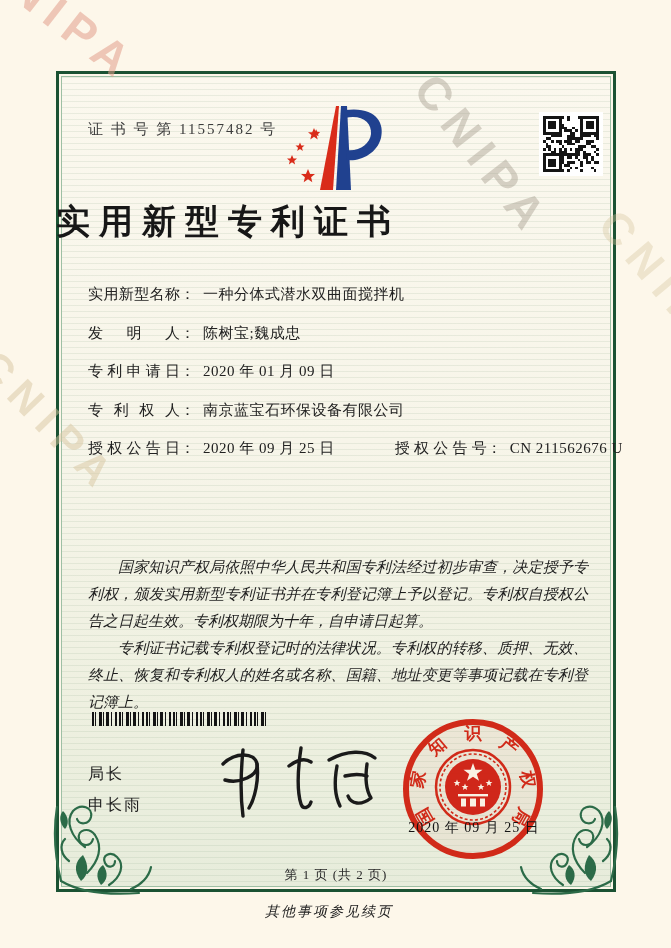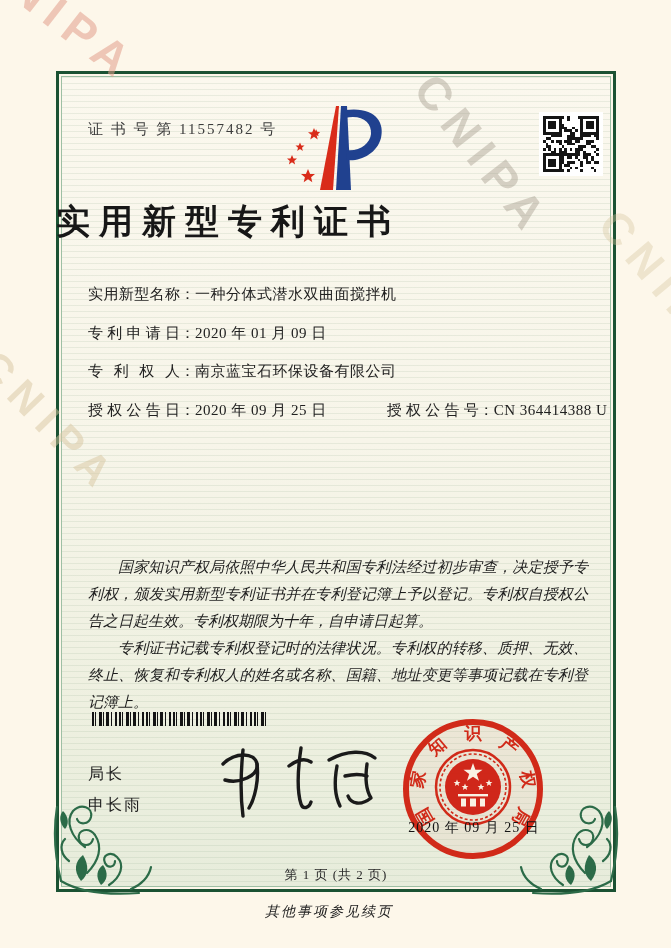--- a/index.html
+++ b/index.html
@@ -37,21 +37,21 @@
   .qr-grid i{display:block;}
   .qr-grid i.on{background:#151515;}
   .title{position:absolute;left:56px;top:199px;width:560px;text-align:left;
          font-size:34px;font-weight:700;letter-spacing:9px;color:#171717;z-index:4;}
 
   
   .fields{position:absolute;left:88px;top:285px;width:505px;font-size:15px;z-index:4;}
   .frow{height:24px;margin-bottom:14.6px;white-space:nowrap;}
   .flabel{display:inline-block;width:92px;text-align:justify;text-align-last:justify;
           vertical-align:top;}
-  .fvalue{margin-left:0;letter-spacing:.5px;}
+  .fvalue{margin-left:8px;letter-spacing:.5px;}
   .fgroup2{margin-left:60px;}
 
   
   .paras{position:absolute;left:88px;top:554px;width:500px;font-size:15px;line-height:27px;
          text-align:justify;font-style:italic;color:#1d1d1d;z-index:4;}
   .paras p{margin:0;text-indent:2em;}
 
   
   .barcode{position:absolute;left:92px;top:712px;width:176px;height:14px;z-index:4;
     background:repeating-linear-gradient(90deg,
@@ -590,27 +590,30 @@
       </div>
   </div>
 
   <div class="title">实用新型专利证书</div>
 
   <div class="fields">
     <div class="frow">
       <span class="flabel">实用新型名称</span><span>：</span><span class="fvalue">一种分体式潜水双曲面搅拌机</span>
     </div>
     <div class="frow">
+      <span class="flabel">发明人</span><span>：</span><span class="fvalue">陈树宝;魏成忠</span>
+    </div>
+    <div class="frow">
       <span class="flabel">专利申请日</span><span>：</span><span class="fvalue">2020 年 01 月 09 日</span>
     </div>
     <div class="frow">
       <span class="flabel">专利权人</span><span>：</span><span class="fvalue">南京蓝宝石环保设备有限公司</span>
     </div>
     <div class="frow">
-      <span class="flabel">授权公告日</span><span>：</span><span class="fvalue">2020 年 09 月 25 日</span><span class="fgroup2"><span class="flabel">授权公告号</span><span>：</span><span class="fvalue">CN 364414388 U</span></span>
+      <span class="flabel">授权公告日</span><span>：</span><span class="fvalue">2020 年 09 月 25 日</span><span class="fgroup2"><span class="flabel">授权公告号</span><span>：</span><span class="fvalue">CN 211562676 U</span></span>
     </div>
   </div>
 
   <div class="paras">
     <p>国家知识产权局依照中华人民共和国专利法经过初步审查，决定授予专利权，颁发实用新型专利证书并在专利登记簿上予以登记。专利权自授权公告之日起生效。专利权期限为十年，自申请日起算。</p>
     <p>专利证书记载专利权登记时的法律状况。专利权的转移、质押、无效、终止、恢复和专利权人的姓名或名称、国籍、地址变更等事项记载在专利登记簿上。</p>
   </div>
 
   <div class="barcode"></div>
 

